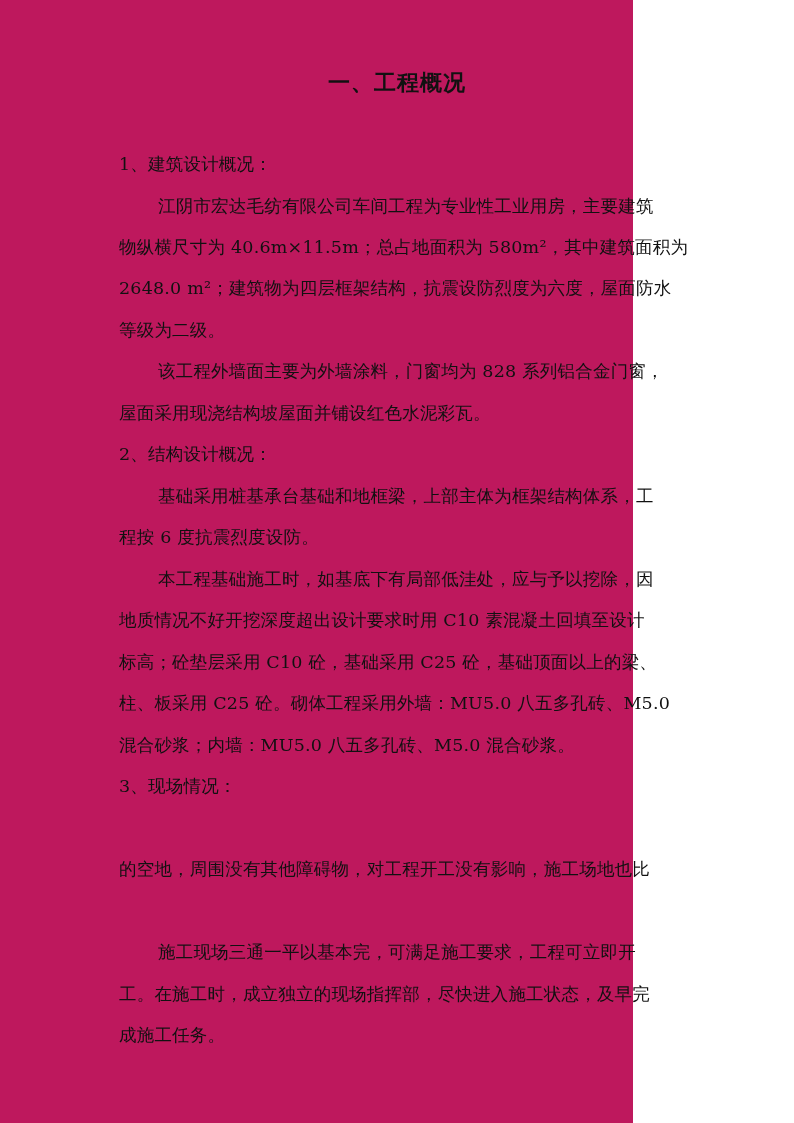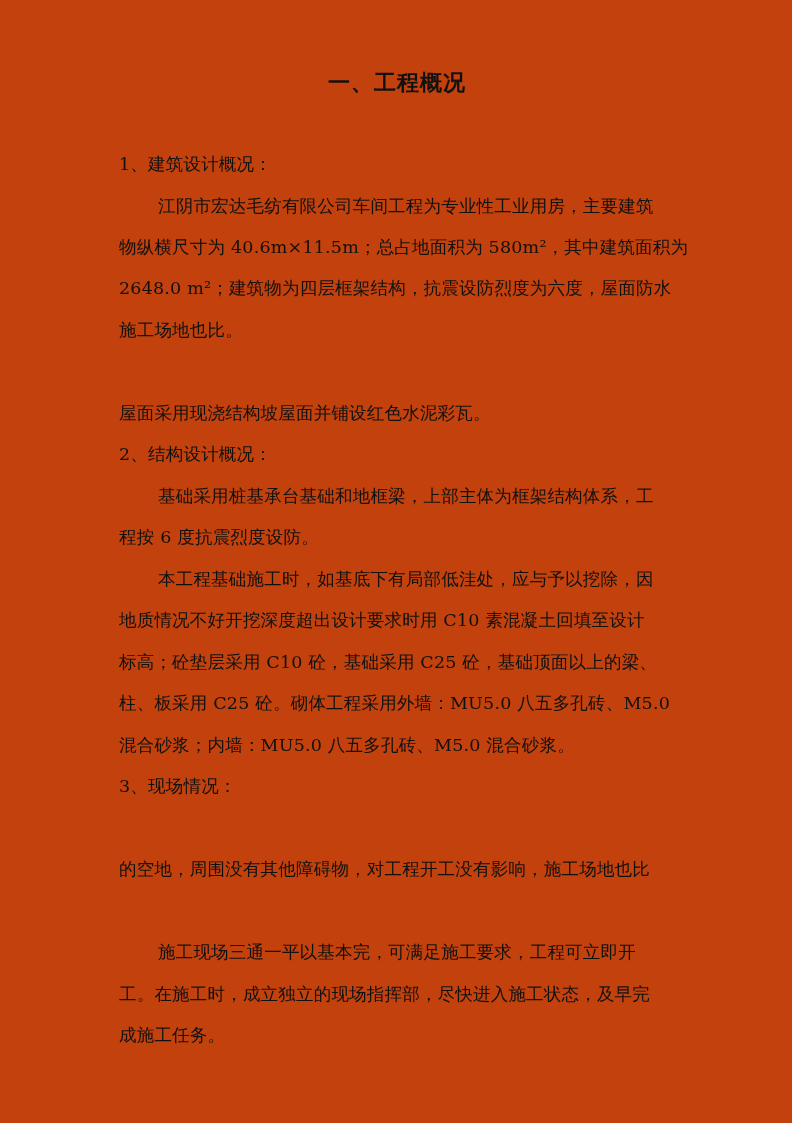--- a/index.html
+++ b/index.html
@@ -1,35 +1,36 @@
 <!DOCTYPE html>
 <html><head>
 <meta charset="utf-8">
 <style>
   html, body { margin: 0; padding: 0; background: #ffffff; }
   body { width: 794px; height: 1123px; position: relative; overflow: hidden;
          font-family: "DejaVu Serif", "Liberation Serif", serif; color: #111111; }
-  .page { position: absolute; left: 0; top: 0; width: 792px; height: 1123px; background: #c2410c; }
+  .page { position: absolute; left: 0; top: 0; width: 633px; height: 1123px; background: #be185d; }
   .title { position: absolute; left: 0; width: 794px; top: 68px; text-align: center;
            font-size: 22px; font-weight: bold; letter-spacing: 1px; }
   .line { position: absolute; left: 119px; width: 560px; font-size: 17.5px; white-space: nowrap;
           letter-spacing: 0.2px; line-height: 24px; margin-top: 36px; }
   .indent { left: 158px; }
 </style>
 </head>
 <body>
 
 <div class="page">
   <div class="title">一、工程概况</div>
 
   <div class="line" style="top:116px">1、建筑设计概况：</div>
   <div class="line indent" style="top:158px">江阴市宏达毛纺有限公司车间工程为专业性工业用房，主要建筑</div>
   <div class="line" style="top:199px">物纵横尺寸为 40.6m×11.5m；总占地面积为 580m²，其中建筑面积为</div>
   <div class="line" style="top:240px">2648.0 m²；建筑物为四层框架结构，抗震设防烈度为六度，屋面防水</div>
-  <div class="line" style="top:282px">施工场地也比。</div>
+  <div class="line" style="top:282px">等级为二级。</div>
+  <div class="line indent" style="top:323px">该工程外墙面主要为外墙涂料，门窗均为 828 系列铝合金门窗，</div>
   <div class="line" style="top:365px">屋面采用现浇结构坡屋面并铺设红色水泥彩瓦。</div>
 
   <div class="line" style="top:406px">2、结构设计概况：</div>
   <div class="line indent" style="top:448px">基础采用桩基承台基础和地框梁，上部主体为框架结构体系，工</div>
   <div class="line" style="top:489px">程按 6 度抗震烈度设防。</div>
   <div class="line indent" style="top:531px">本工程基础施工时，如基底下有局部低洼处，应与予以挖除，因</div>
   <div class="line" style="top:572px">地质情况不好开挖深度超出设计要求时用 C10 素混凝土回填至设计</div>
   <div class="line" style="top:614px">标高；砼垫层采用 C10 砼，基础采用 C25 砼，基础顶面以上的梁、</div>
   <div class="line" style="top:655px">柱、板采用 C25 砼。砌体工程采用外墙：MU5.0 八五多孔砖、M5.0</div>
   <div class="line" style="top:697px">混合砂浆；内墙：MU5.0 八五多孔砖、M5.0 混合砂浆。</div>

